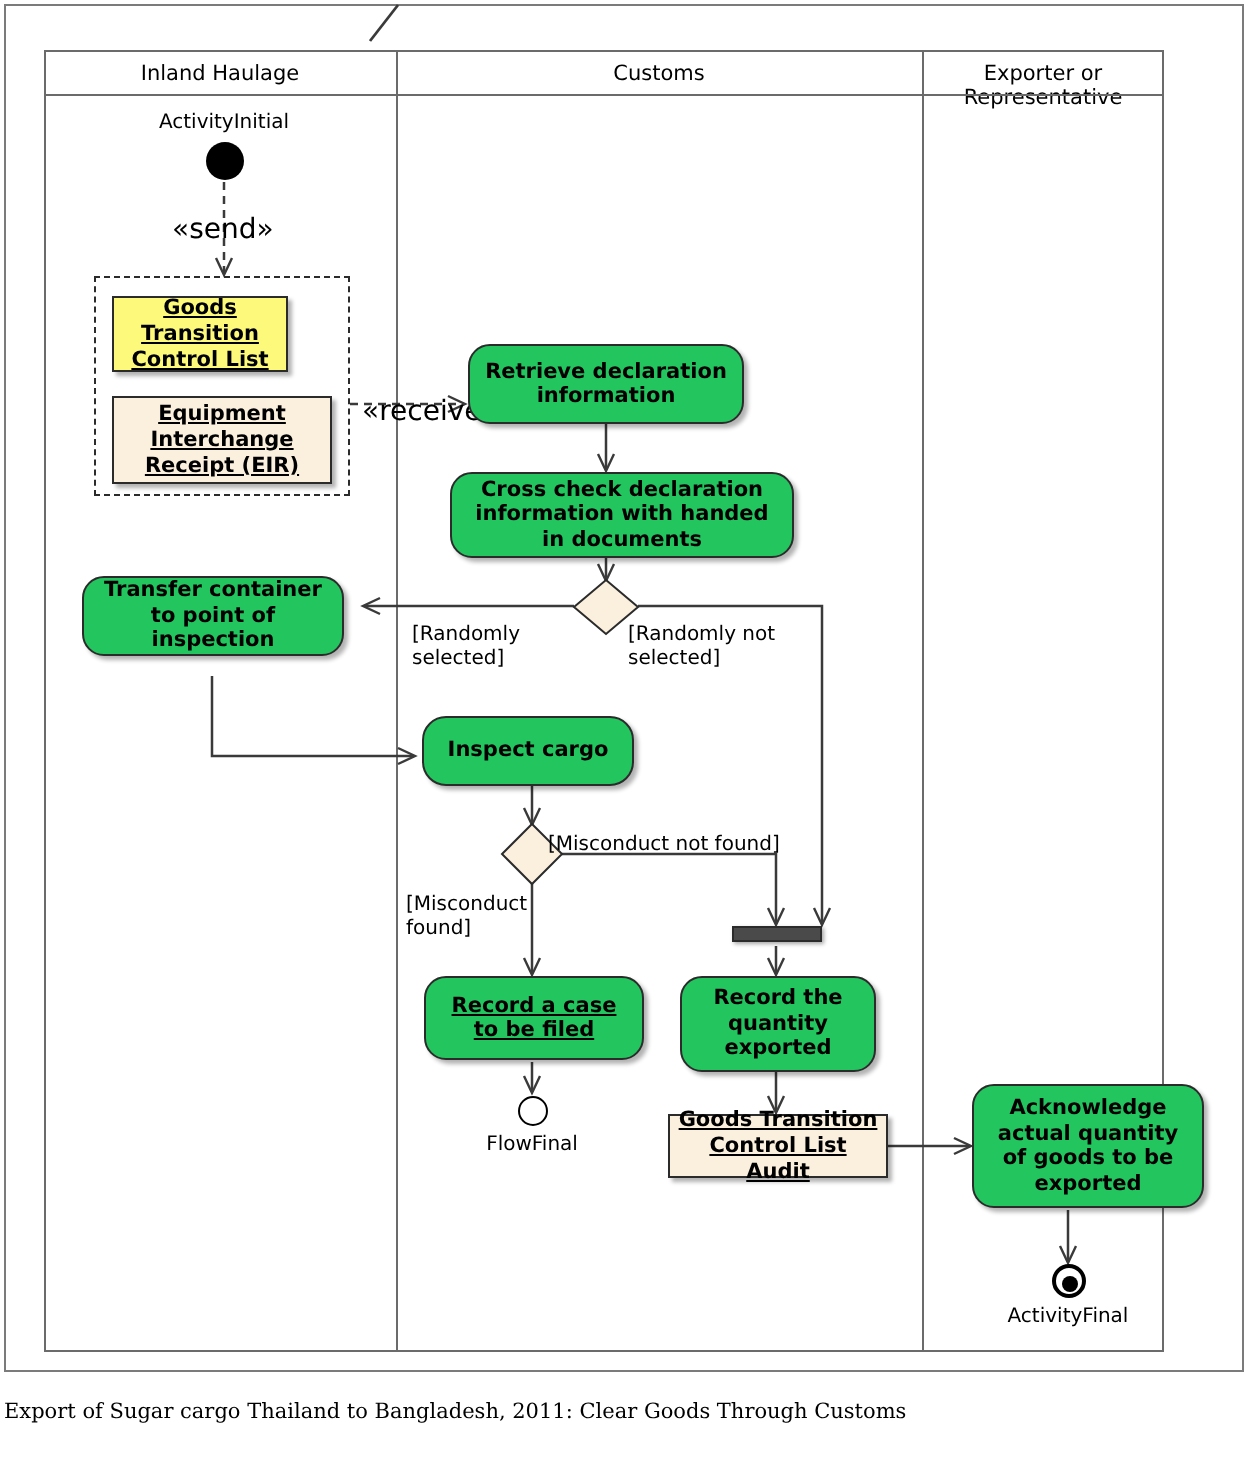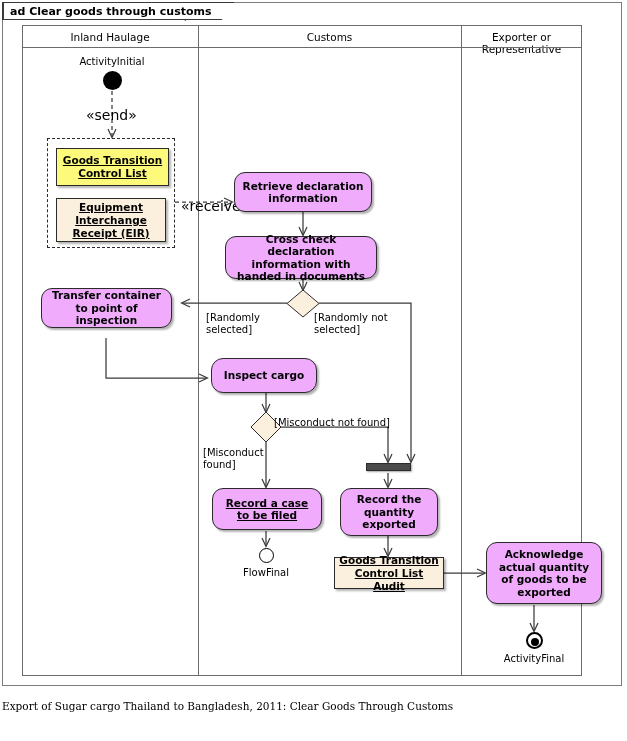--- a/index.html
+++ b/index.html
@@ -14,21 +14,21 @@
   .frame-tab:after{content:"";position:absolute;right:-1px;top:-1px;width:0;height:0;
     border-left:14px solid transparent;border-bottom:19px solid #fff;}
   .frame-tab .tabtxt{position:relative;z-index:2;}
 
   
   .lanes{position:absolute;left:22px;top:25px;width:560px;height:651px;border:1px solid #6b6b6b;box-sizing:border-box;background:#fff;}
   .lane-div{position:absolute;top:0;width:1px;height:651px;background:#6b6b6b;}
   .lane-hdr{position:absolute;top:31px;font-size:10.5px;color:#000;text-align:center;line-height:12px;}
 
   
-  .act{position:absolute;box-sizing:border-box;background:#f0abfc;border:1px solid #2b2b2b;border-radius:11px;
+  .act{position:absolute;box-sizing:border-box;background:#22c55e;border:1px solid #2b2b2b;border-radius:11px;
        box-shadow:2px 2px 2px rgba(0,0,0,.30);
        display:flex;align-items:center;justify-content:center;text-align:center;
        font-size:10.5px;font-weight:bold;color:#000;line-height:12.5px;padding:2px 5px;}
   .doc{position:absolute;box-sizing:border-box;border:1px solid #2b2b2b;
        box-shadow:2px 2px 2px rgba(0,0,0,.30);
        display:flex;align-items:center;justify-content:center;text-align:center;
        font-size:10.5px;font-weight:bold;color:#000;line-height:13px;padding:2px 4px;
        text-decoration:underline;}
   .doc.yellow{background:#fdf97a;}
   .doc.cream{background:#fbefde;}
@@ -51,23 +51,20 @@
 
   
   .caption{position:absolute;left:2px;font-family:"DejaVu Serif","Liberation Serif",serif;font-size:10.5px;color:#000;white-space:nowrap;}
 </style>
 </head>
 <body>
 
 <div id="root">
 
   <div class="frame"></div>
-  <div class="frame-tab">
-    <span class="tabtxt">ad Clear goods through customs</span>
-  </div>
 
   <div class="lanes"></div>
   <div class="lane-div" style="left:198px;top:25px;"></div>
   <div class="lane-div" style="left:461px;top:25px;"></div>
 
   <div class="lane-hdr" style="left:22px;width:176px;">Inland Haulage</div>
   <div class="lane-hdr" style="left:198px;width:263px;">Customs</div>
   <div class="lane-hdr" style="left:461px;width:121px;">Exporter or Representative</div>
 
   <div style="position:absolute;left:22px;top:47px;width:560px;height:1px;background:#6b6b6b;"></div>
@@ -121,26 +118,26 @@
     <polygon points="266,412 281,427 266,442 251,427" fill="#fbefde" stroke="#2b2b2b" stroke-width="1"></polygon>
 
     <line x1="185" y1="20.5" x2="199" y2="2.5" stroke="#3a3a3a" stroke-width="1.4"></line>
   </svg>
 
   <div class="nodelabel" style="left:62px;top:56px;width:100px;">ActivityInitial</div>
   <div class="initnode" style="left:102.5px;top:71px;"></div>
   <div class="stereo" style="left:86px;top:110px;">«send»</div>
 
   <div class="pin" style="left:47px;top:138px;width:128px;height:110px;"></div>
-  <div class="doc yellow" style="left:56px;top:148px;width:113px;height:38px;">Goods Transition Control List</div>
+  <div class="doc yellow" style="left:56px;top:148px;width:88px;height:38px;">Goods Transition Control List</div>
   <div class="doc cream" style="left:56px;top:198px;width:110px;height:44px;text-align:center;">Equipment Interchange Receipt (EIR)</div>
   <div class="stereo" style="left:181px;top:201px;">«receive»</div>
 
   <div class="act" style="left:234px;top:172px;width:138px;height:40px;">Retrieve declaration information</div>
-  <div class="act" style="left:225px;top:236px;width:152px;height:43px;">Cross check declaration information with handed in documents</div>
+  <div class="act" style="left:225px;top:236px;width:172px;height:43px;">Cross check declaration information with handed in documents</div>
 
   <div class="act" style="left:41px;top:288px;width:131px;height:40px;">Transfer container to point of inspection</div>
   <div class="act" style="left:211px;top:358px;width:106px;height:35px;border-radius:12px;">Inspect cargo</div>
 
   <div class="guard" style="left:206px;top:312px;width:78px;">[Randomly selected]</div>
   <div class="guard" style="left:314px;top:312px;width:86px;">[Randomly not selected]</div>
   <div class="guard" style="left:203px;top:447px;width:62px;">[Misconduct found]</div>
   <div class="guard" style="left:274px;top:417px;width:130px;">[Misconduct not found]</div>
 
   <div class="bar" style="left:366px;top:463px;width:45px;height:8px;"></div>

